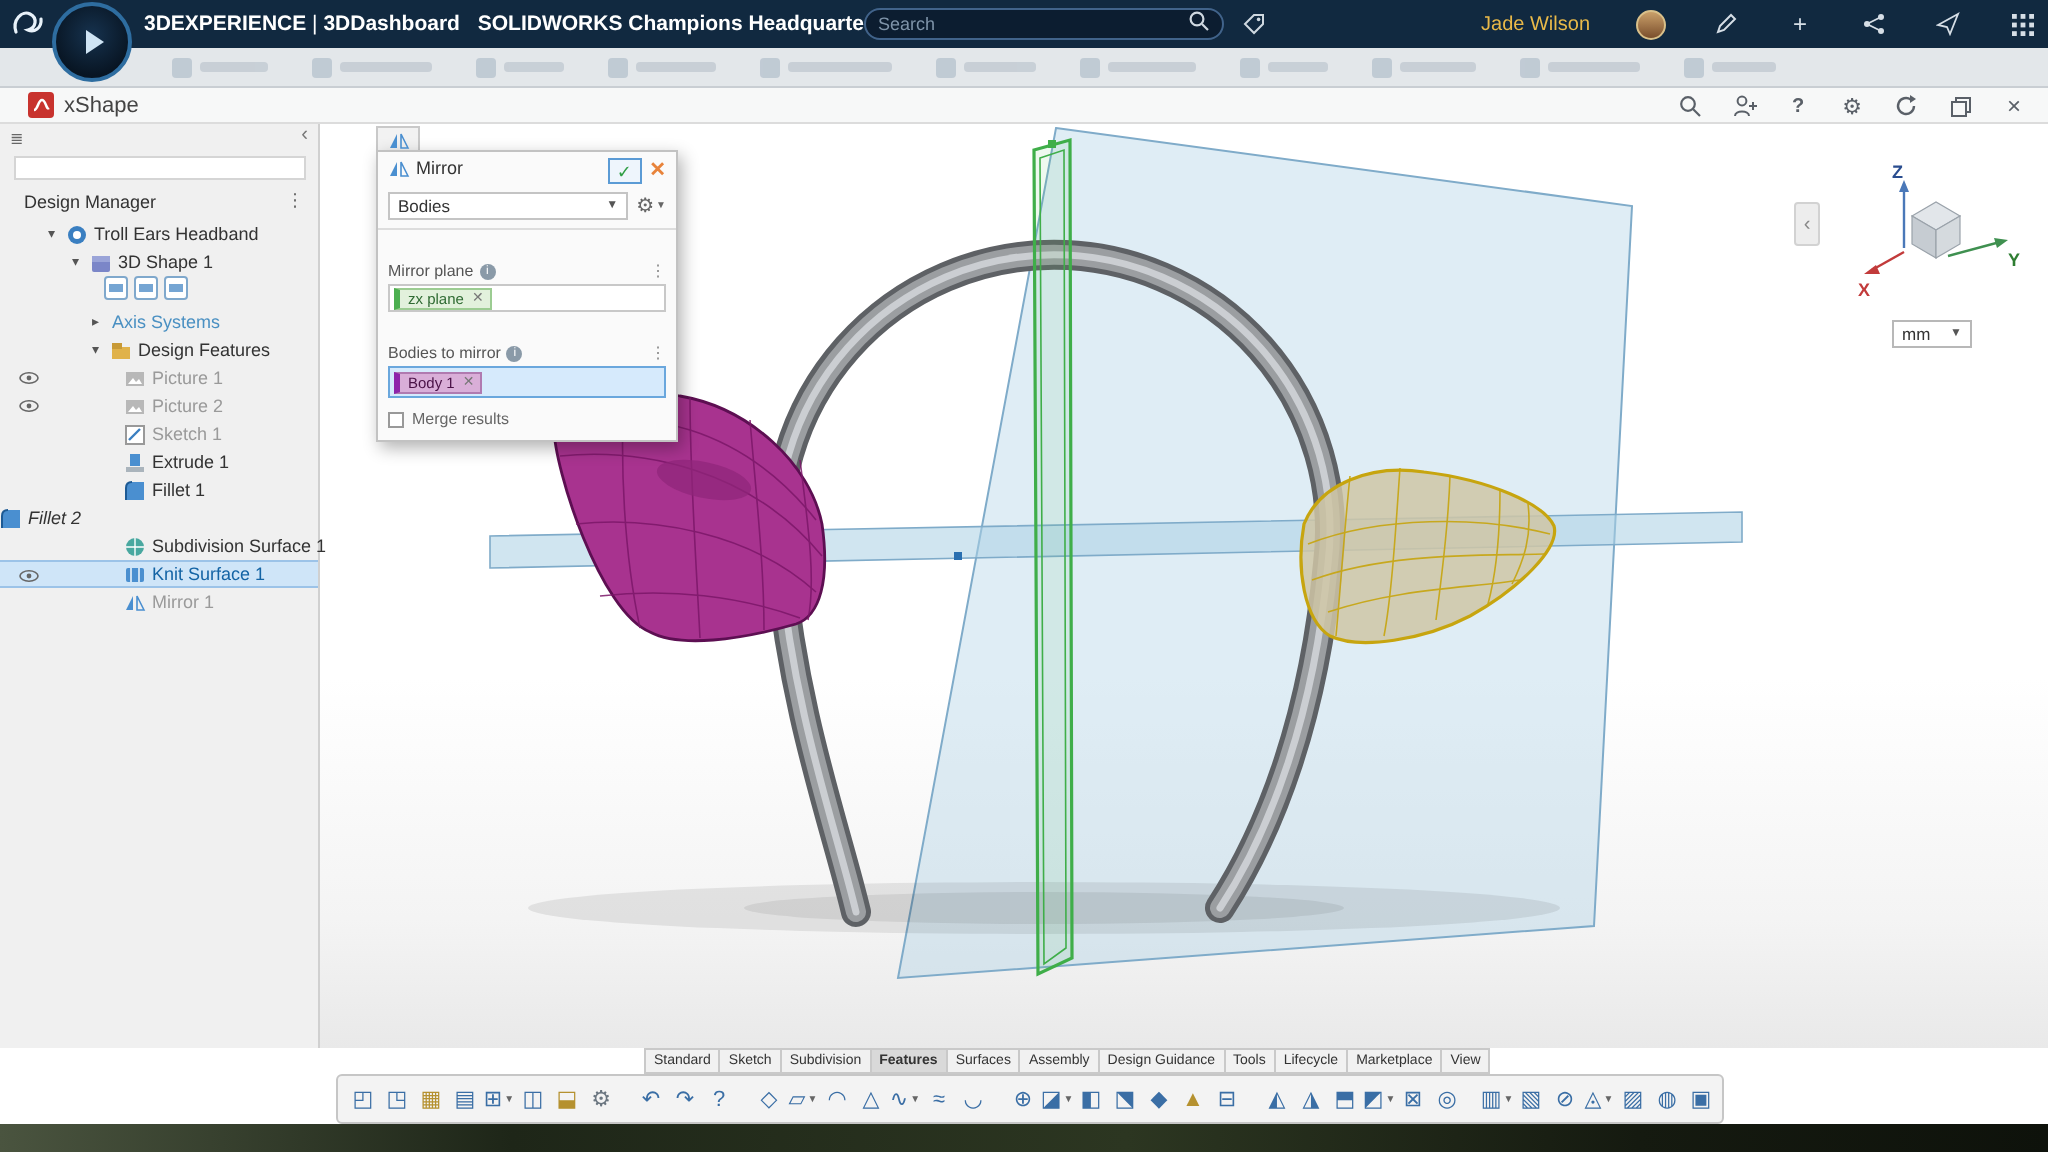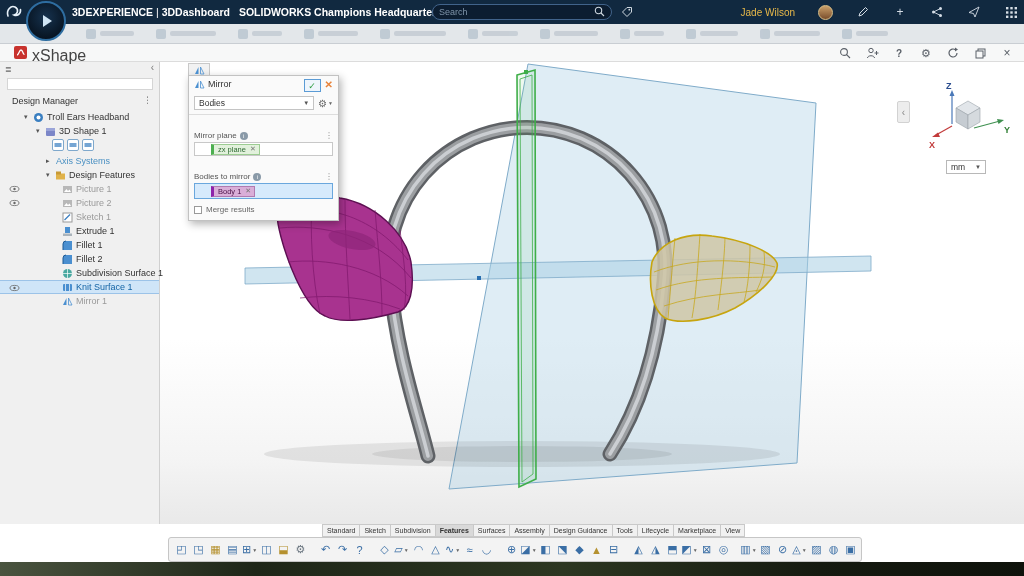--- a/index.html
+++ b/index.html
@@ -28,21 +28,21 @@
 
   
   .ribbon{position:absolute;left:0;top:24px;width:1024px;height:20px;background:#e3e7ea;border-bottom:1px solid #c9ced3;display:flex;align-items:center;gap:22px;padding-left:86px;overflow:hidden}
   .ribbon-item{display:flex;align-items:center;gap:4px;opacity:.5;flex:none}
   .ribbon-item .ic{width:10px;height:10px;background:#9fb0bf;border-radius:2px}
   .ribbon-item .bar{height:5px;background:#aeb9c4;border-radius:2px}
 
   
   .appbar{position:absolute;left:0;top:44px;width:1024px;height:18px;background:#f7f8f8;border-bottom:1px solid #dcdcdc;z-index:10}
   .app-logo{position:absolute;left:14px;top:2px;width:13px;height:13px;background:#c8332e;border-radius:2px;display:flex;align-items:center;justify-content:center}
-  .app-name{position:absolute;left:32px;top:3px;font-size:16px;color:#444}
+  .app-name{position:absolute;left:32px;top:3px;font-size:11px;color:#444}
   .appbar-right{position:absolute;right:10px;top:0;height:18px;display:flex;align-items:center;gap:13px}
   .ab-icon{display:flex;align-items:center;justify-content:center;width:14px;height:14px;font-size:11px;color:#5a6068}
 
   
   .sidebar{position:absolute;left:0;top:62px;width:160px;height:462px;background:#f0f0f0;border-right:1px solid #d0d0d0;z-index:5}
   .sb-minihead .left-ic{position:absolute;left:5px;top:3px;font-size:8px;color:#666;letter-spacing:-1px}
   .sb-minihead .collapse{position:absolute;right:5px;top:0;font-size:10px;color:#777}
   .sb-filter{position:absolute;left:7px;top:16px;width:146px;height:12px;background:#fff;border:1px solid #d5d5d5}
   .sb-title{position:absolute;left:12px;top:34px;font-size:9px;color:#333}
   .sb-menu{position:absolute;right:7px;top:33px;font-size:9px;color:#666}
@@ -76,21 +76,21 @@
   .dlg-close{color:#e8833a;font-size:10px;font-weight:bold}
   .dlg-select-row{display:flex;align-items:center;gap:4px;margin-top:2px}
   .dlg-select{flex:1;height:14px;background:#fff;border:1px solid #c4c4c4;display:flex;align-items:center;justify-content:space-between;padding:0 4px;color:#333}
   .dlg-select .sc{font-size:6px;color:#555}
   .dlg-gear{color:#666;font-size:10px;display:flex;align-items:center;gap:1px}
   .dlg-gear .sc{font-size:5px}
   .dlg-sep{height:1px;background:#ddd;margin:4px -5px 0}
   .dlg-label-row{display:flex;align-items:center;height:13px;margin-top:14px;color:#555;font-size:8px}
   .info-badge{width:8px;height:8px;border-radius:50%;background:#8a9aa8;color:#fff;font-size:6px;display:flex;align-items:center;justify-content:center;margin-left:3px}
   .dlg-dots{margin-left:auto;color:#888;font-size:8px}
-  .dlg-field{height:14px;background:#fff;border:1px solid #c8c8c8;display:flex;align-items:center;padding:1px 16px}
+  .dlg-field{height:14px;background:#fff;border:1px solid #c8c8c8;display:flex;align-items:center;padding:1px 2px}
   .dlg-field.active{background:#d6eafc;border-color:#6aa7dd;height:16px}
   .chip{display:flex;align-items:center;height:11px;padding:0 3px 0 4px;font-size:7.5px}
   .chip .x{margin-left:4px;color:#777;font-size:7px}
   .chip.green{background:#e2f1dc;border:1px solid #9ccc92;border-left:3px solid #4caf50;color:#2f6b33}
   .chip.purple{background:#d9aed8;border:1px solid #b07ab0;border-left:3px solid #8e24aa;color:#4a1247}
   .dlg-check-row{display:flex;align-items:center;gap:4px;margin-top:6px;color:#666;font-size:8px}
   .checkbox{width:8px;height:8px;background:#fff;border:1px solid #999}
 
   
   .tabs{position:absolute;left:322px;top:524px;height:13px;display:flex;z-index:7}
@@ -372,21 +372,21 @@
         </div>
         <div class="tree-row" style="padding-left: 62px;">
           <span class="ticon">
             <svg width="11" height="11">
               <path d="M1 10 L1 4 Q1 1 4 1 L10 1 L10 10 Z" fill="#4a8fd0"></path>
               <path d="M1 10 L1 4 Q1 1 4 1" stroke="#1d5a94" fill="none"></path>
             </svg>
           </span>
           <span class="lbl">Fillet 1</span>
         </div>
-        <div class="tree-row" style="padding-left: 62px;">
+        <div class="tree-row" style=" font-style: italic;">
           <span class="ticon">
             <svg width="11" height="11">
               <path d="M1 10 L1 4 Q1 1 4 1 L10 1 L10 10 Z" fill="#4a8fd0"></path>
               <path d="M1 10 L1 4 Q1 1 4 1" stroke="#1d5a94" fill="none"></path>
             </svg>
           </span>
           <span class="lbl">Fillet 2</span>
         </div>
         <div class="tree-row" style="padding-left: 62px;">
           <span class="ticon">

